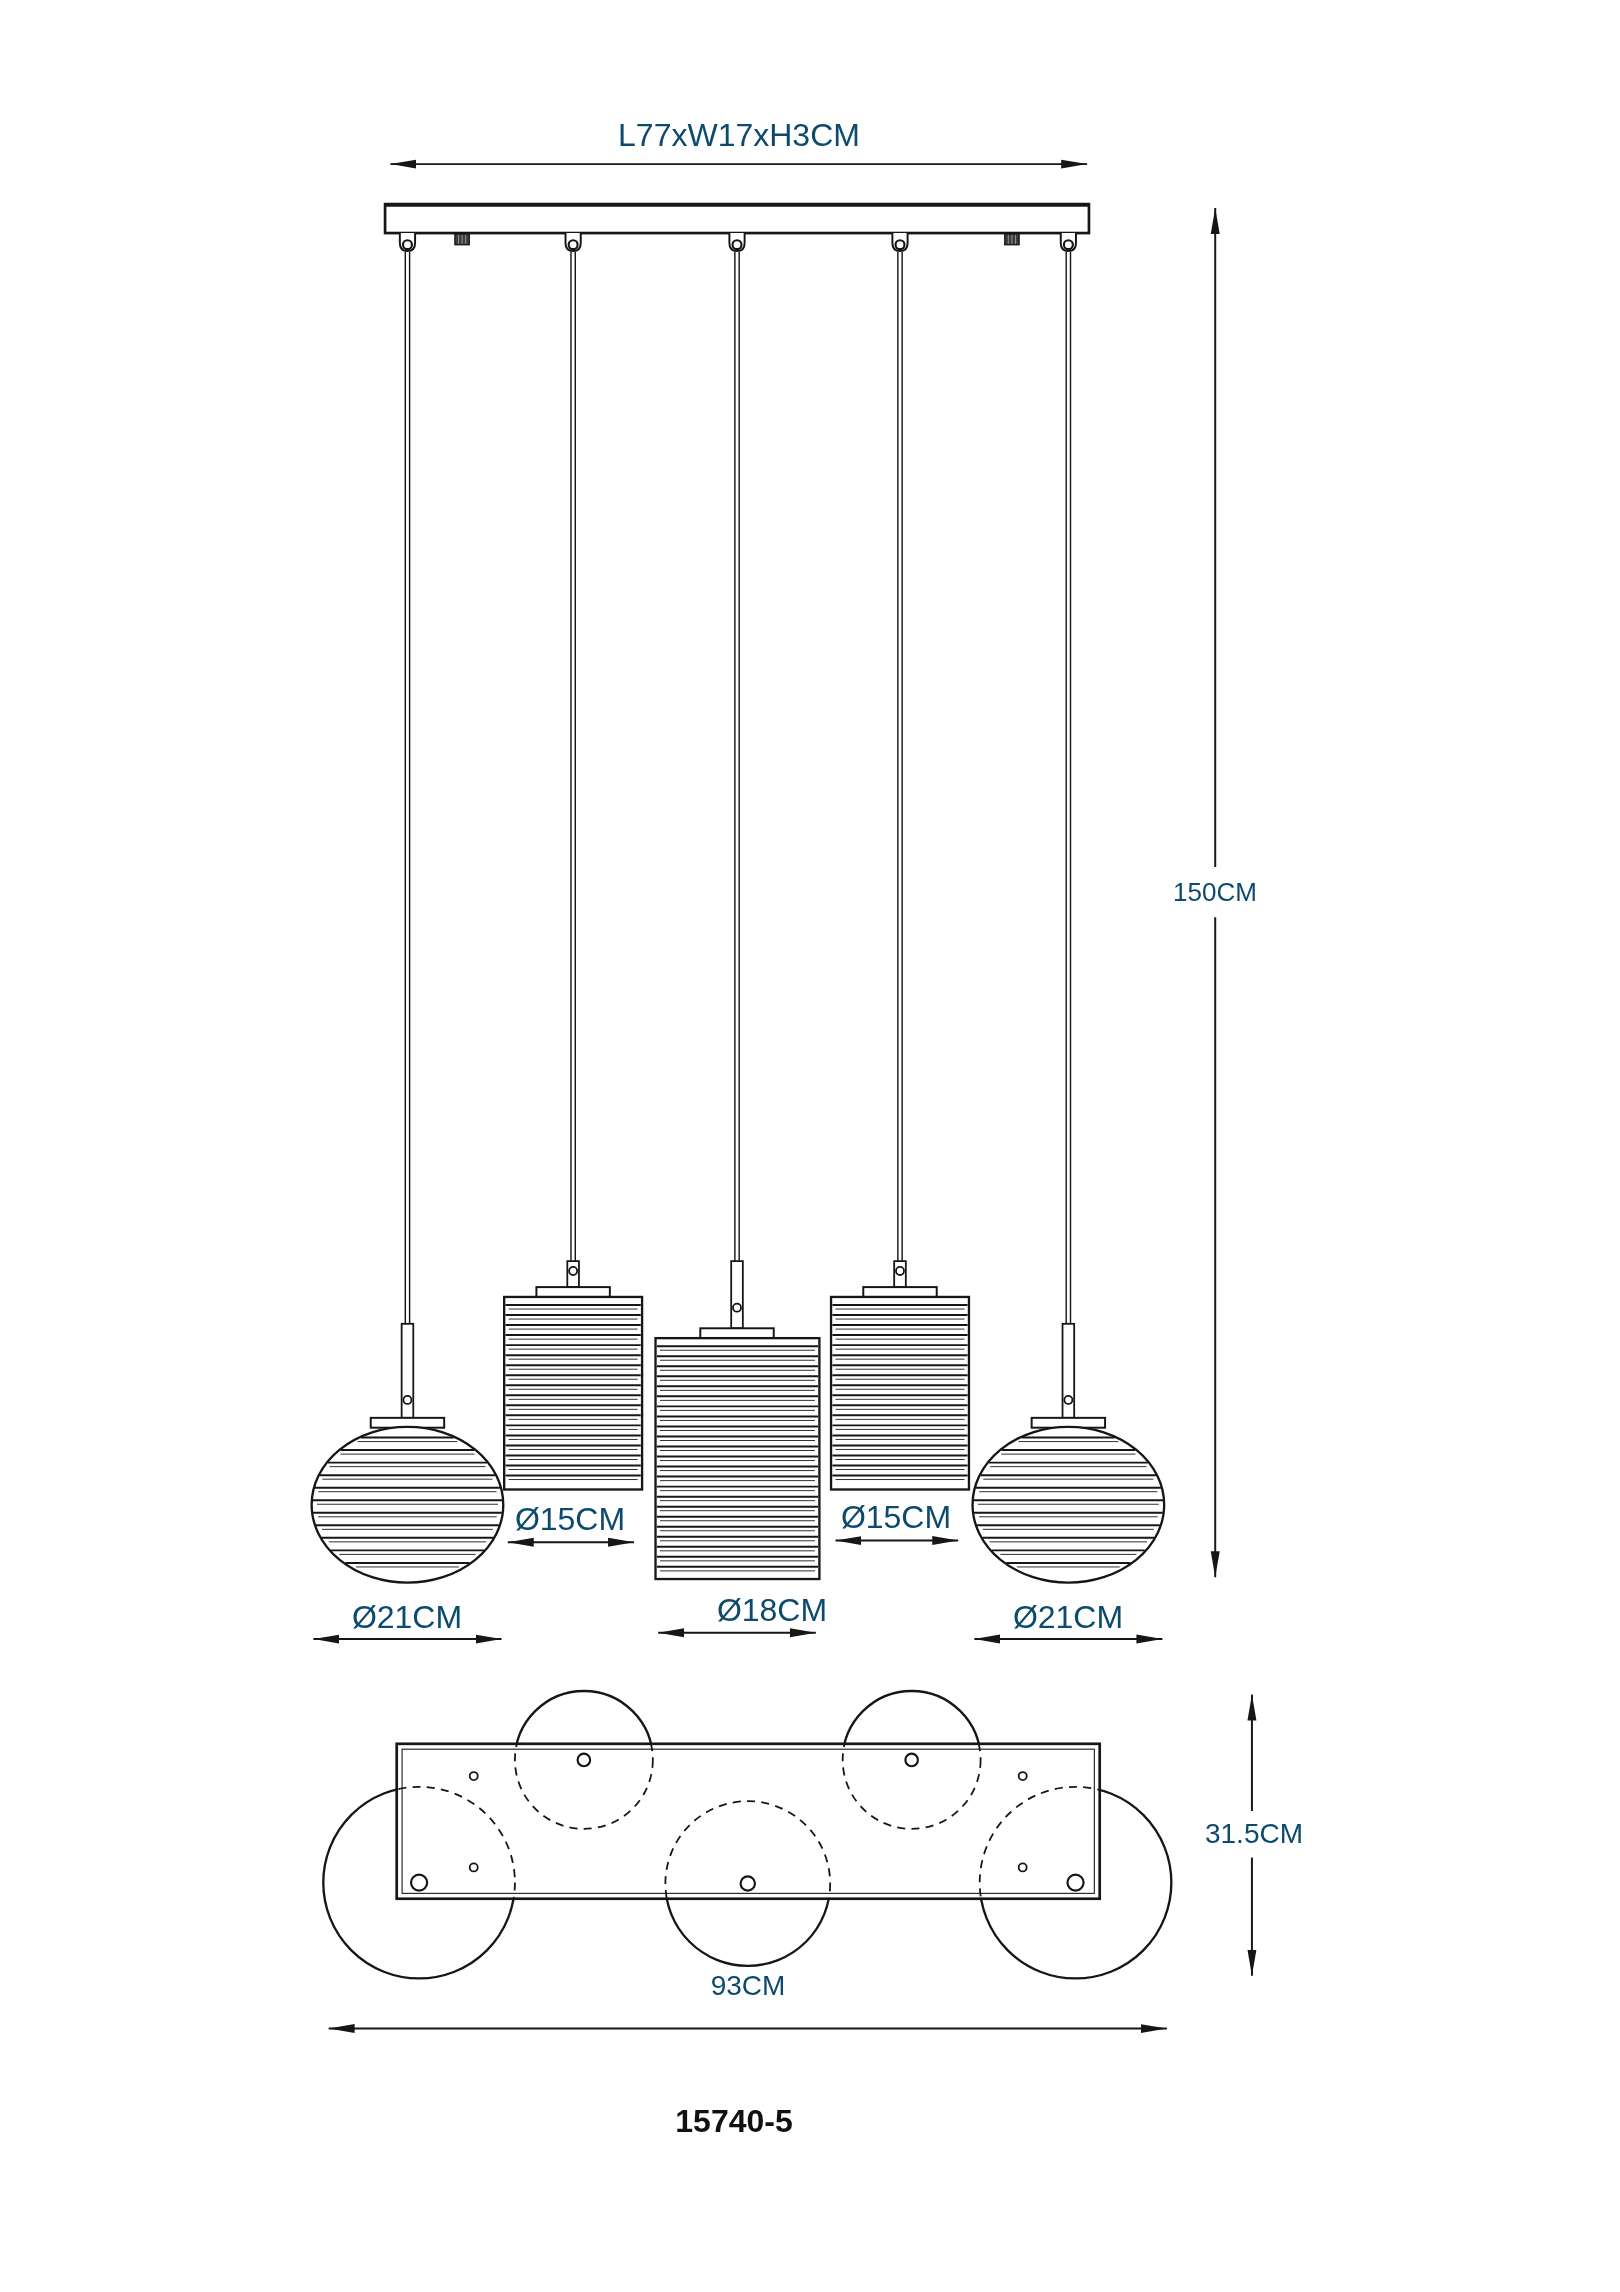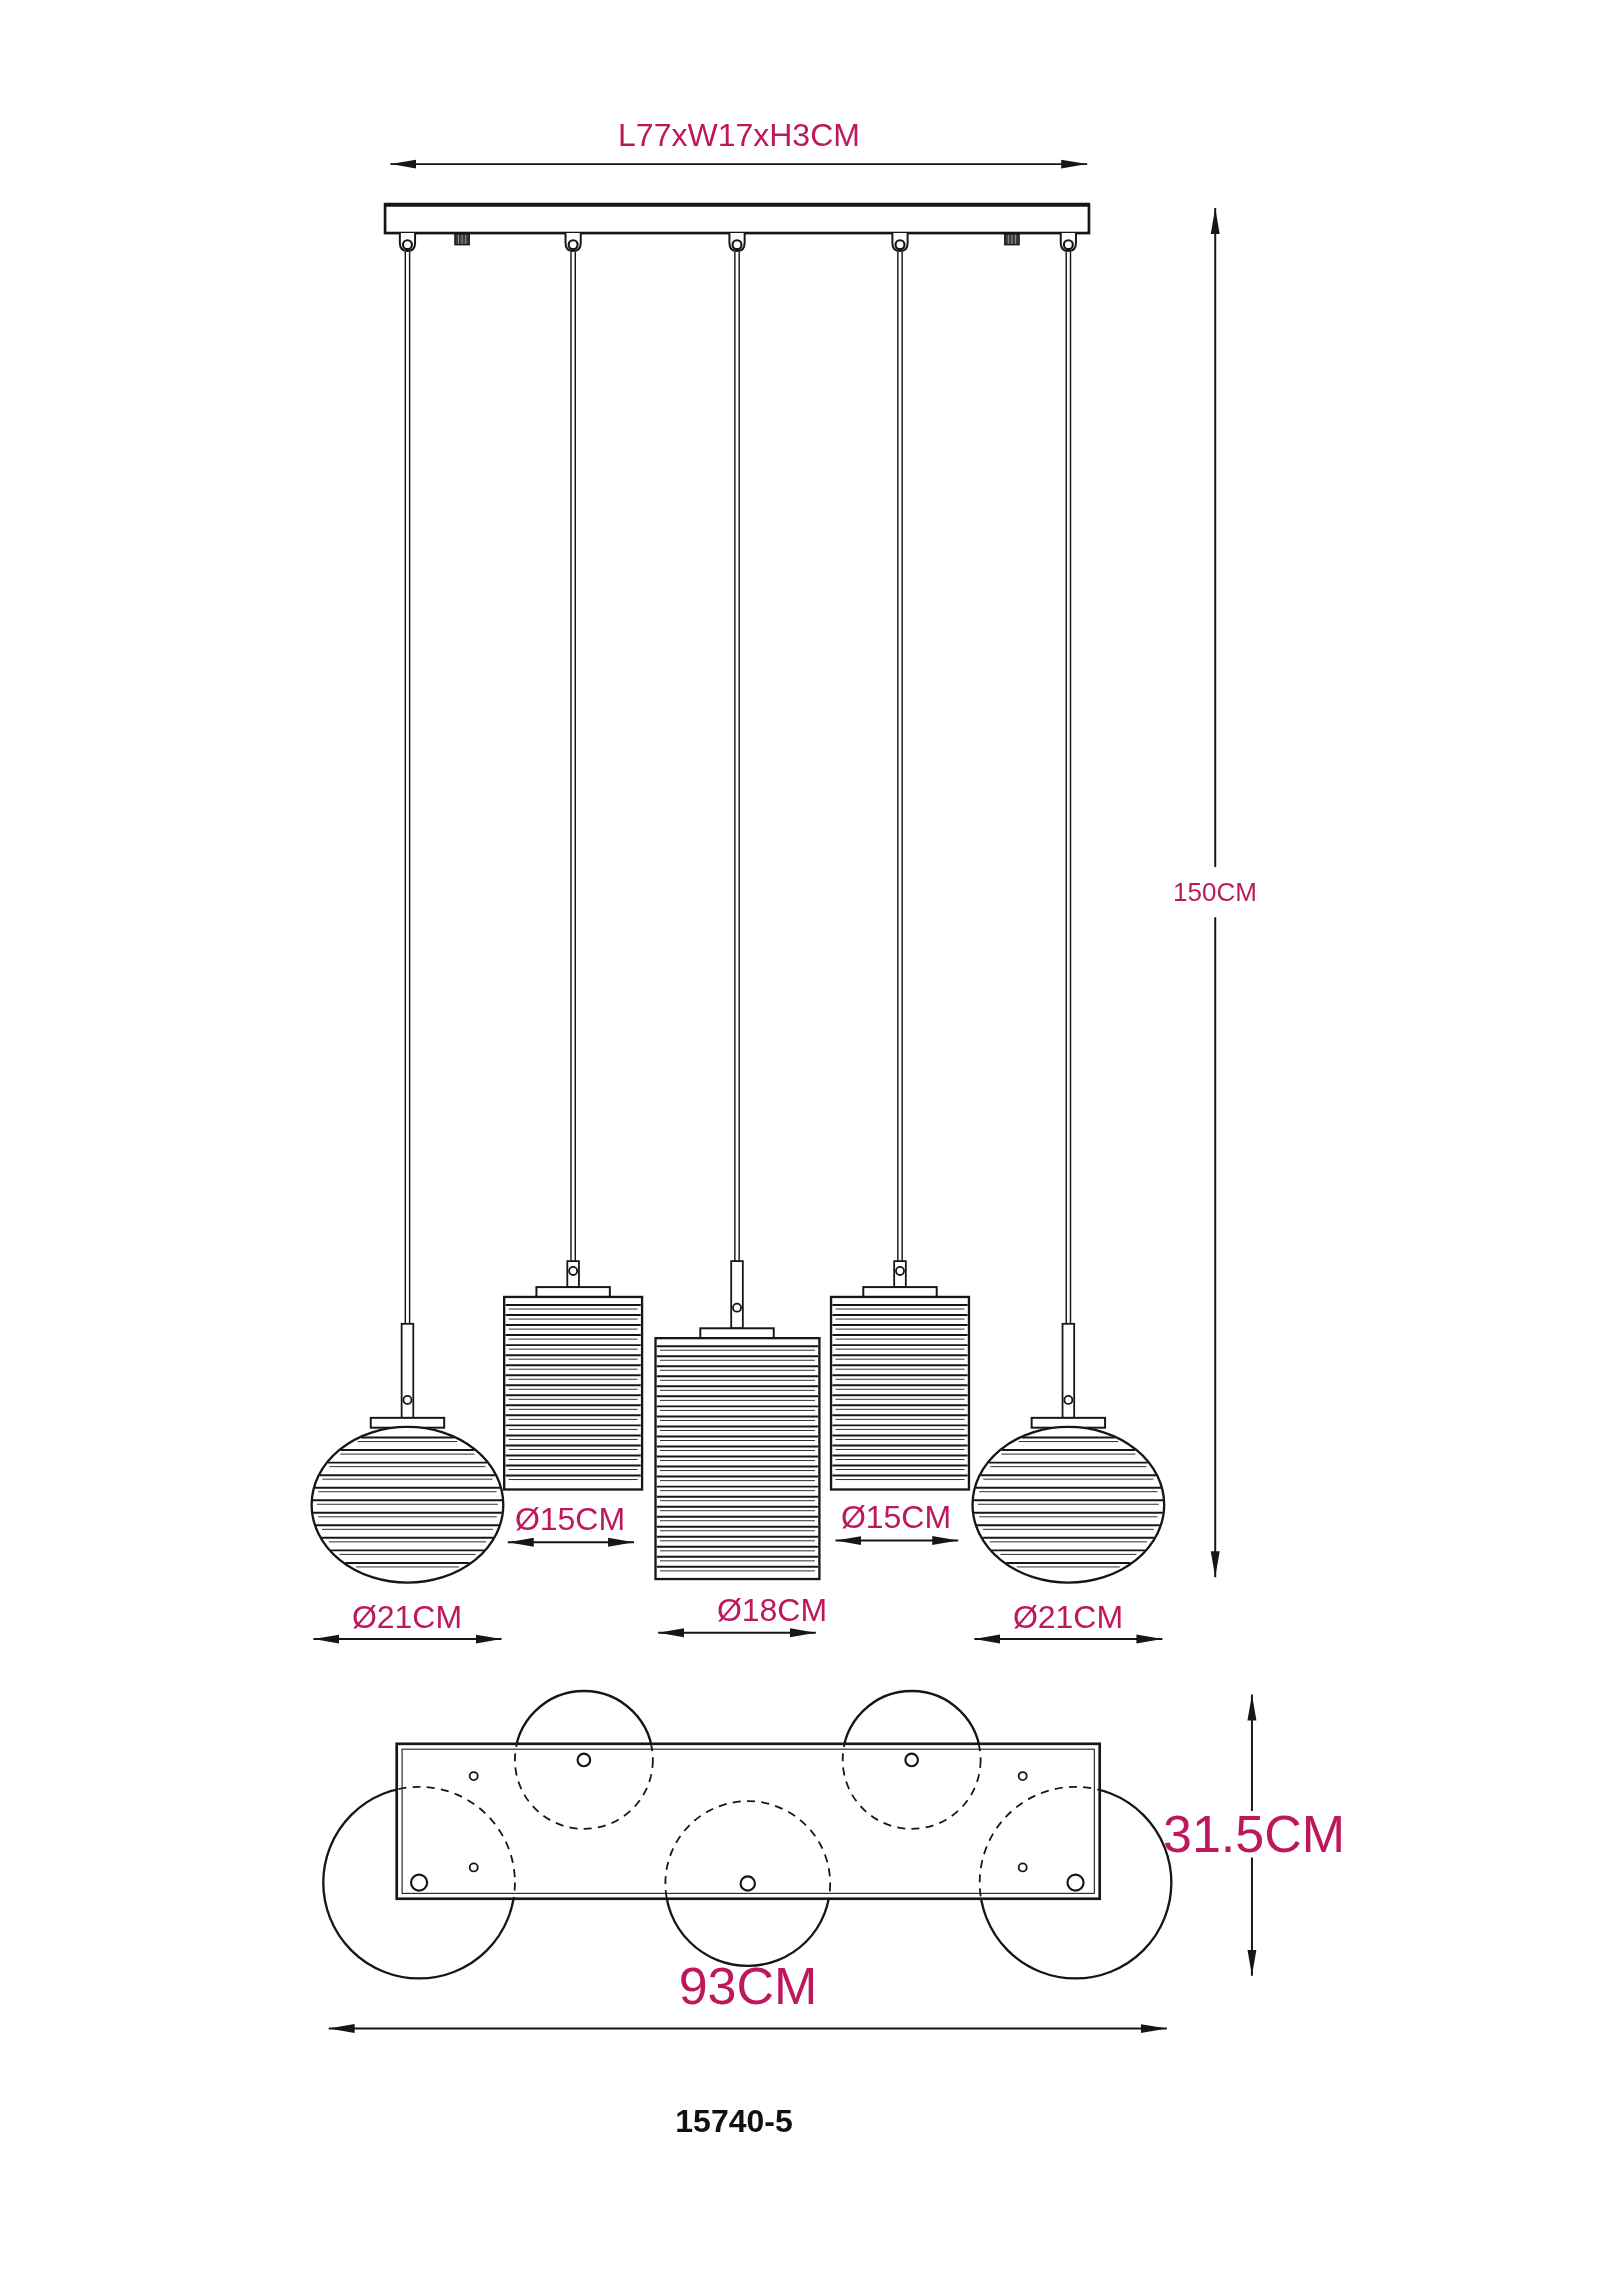--- a/index.html
+++ b/index.html
@@ -1,22 +1,22 @@
 <!DOCTYPE html>
 <html style="font-size:14.3px"><head>
 <meta charset="utf-8">
 <style>
   html,body{margin:0;padding:0;background:#ffffff;}
   #page{position:relative;width:1620px;height:2293px;background:#ffffff;overflow:hidden;
         font-family:"Liberation Sans", sans-serif;color:#161616;}
   #drawing-svg{position:absolute;left:0;top:0;width:1620px;height:2293px;}
   .dim-label{position:absolute;transform:translate(-50%,-50%);white-space:nowrap;
-             font-size:32px;color:#be185d;letter-spacing:0px;}
+             font-size:32px;color:#0c4a6e;letter-spacing:0px;}
   .dim-label.mid{font-size:26px;}
-  .dim-label.big{font-size:52px;}
+  .dim-label.big{font-size:28px;}
   .model-label{position:absolute;transform:translate(-50%,-50%);white-space:nowrap;
                font-size:32px;font-weight:bold;color:#111;}
 </style>
 </head>
 <body>
 
 <div id="page">
 
   <svg id="drawing-svg" viewBox="0 0 1809 2560" xmlns="http://www.w3.org/2000/svg">
     <defs>

